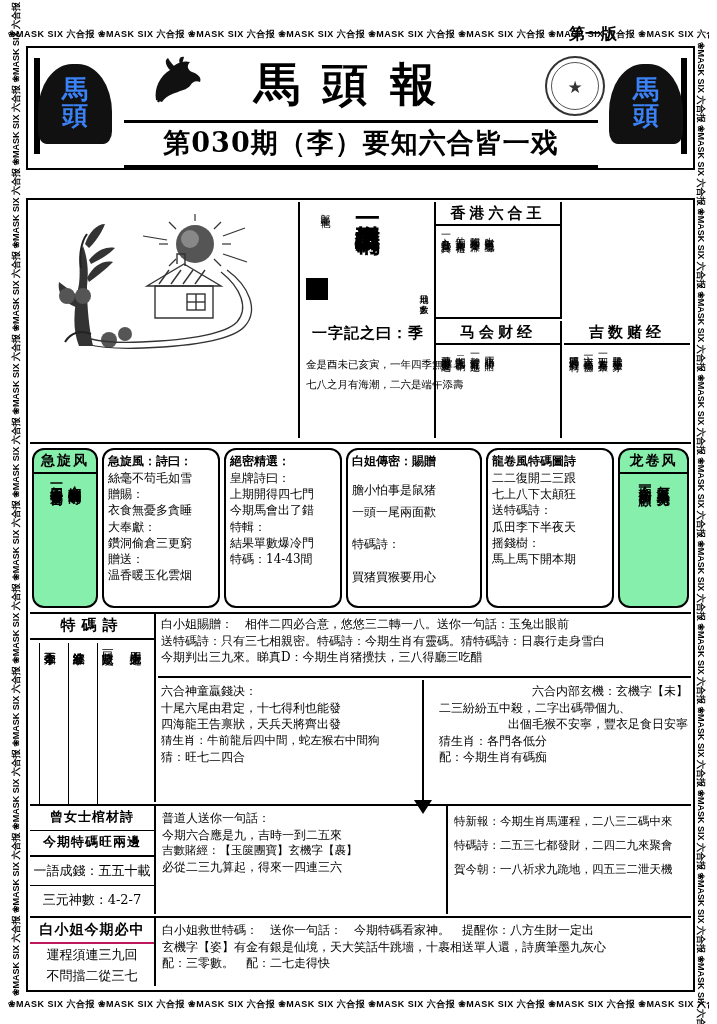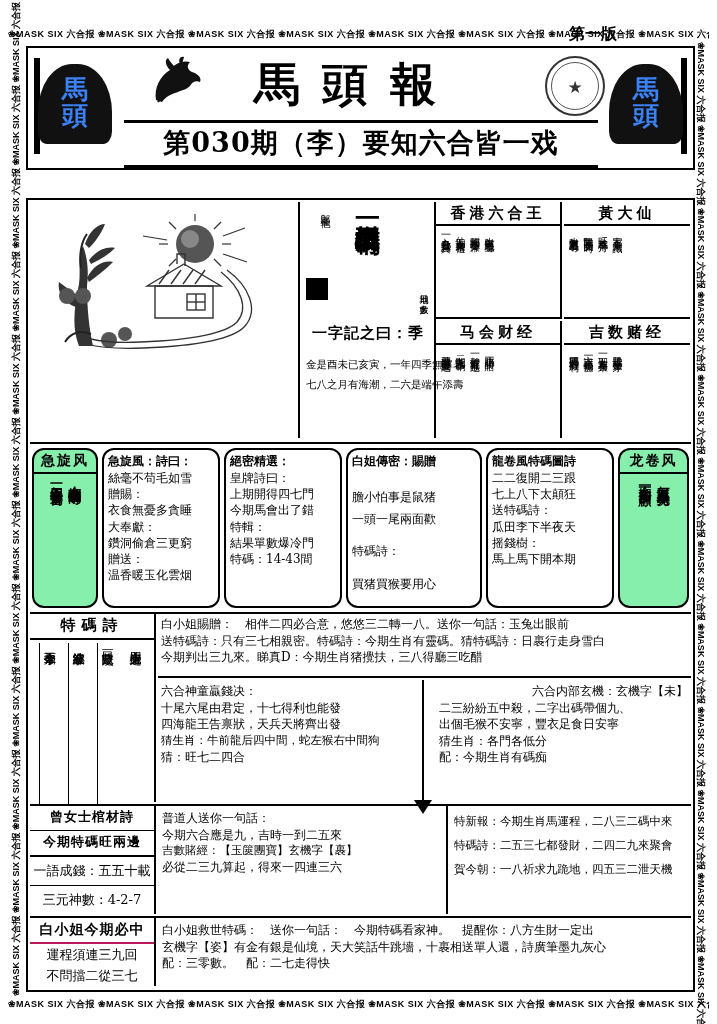--- a/index.html
+++ b/index.html
@@ -277,29 +277,20 @@
       <div class="panels">
         <div class="panel p1">
           <div class="panel-title">香港六合王</div>
           <div class="panel-body">
             <span class="ln">生財有道地上尋</span>
             <span class="ln">梅開寒冬雪來伴</span>
             <span class="ln">仙女玉女來智禮</span>
             <span class="ln">一九合數是歸真</span>
           </div>
         </div>
-        <div class="panel p2">
-          <div class="panel-title">黃大仙</div>
-          <div class="panel-body">
-            <span class="ln">家有三户人未識</span>
-            <span class="ln">旺木成林十二月</span>
-            <span class="ln">艷陽高照女天時</span>
-            <span class="ln">生財之道不易尋</span>
-          </div>
-        </div>
         <div class="panel p3">
           <div class="panel-title">马会财经</div>
           <div class="panel-body">
             <span class="ln">小賭小勝一賠一</span>
             <span class="ln">一聲趕究百獸進</span>
             <span class="ln">二九開出三十碼</span>
             <span class="ln">携惡掘市挺刺進</span>
           </div>
         </div>
         <div class="panel p4">
@@ -348,21 +339,21 @@
         <div class="rb-line">皇牌詩曰：</div>
         <div class="rb-line">上期開得四七門</div>
         <div class="rb-line">今期馬會出了錯</div>
         <div class="rb-line">特輯：</div>
         <div class="rb-line">結果單數爆冷門</div>
         <div class="rb-line">特碼：14-43間</div>
       </div>
 
       <div class="rbox" style="left:316px;width:136px;">
         <div class="rb-title">白姐傳密：賜贈</div>
-        <div class="rb-line" style="margin-top:19px;">膽小怕事是鼠猪</div>
+        <div class="rb-line" style="margin-top:12px;">膽小怕事是鼠猪</div>
         <div class="rb-line" style="margin-top:6px;">一頭一尾兩面歡</div>
         <div class="rb-line" style="margin-top:16px;">特碼詩：</div>
         <div class="rb-line" style="margin-top:16px;">買猪買猴要用心</div>
       </div>
 
       <div class="rbox" style="left:456px;width:128px;">
         <div class="rb-title">龍卷風特碼圖詩</div>
         <div class="rb-line">二二復開二三跟</div>
         <div class="rb-line">七上八下太顛狂</div>
         <div class="rb-line">送特碼詩：</div>
@@ -401,21 +392,21 @@
         <div class="tl">六合神童贏錢决：</div>
         <div class="tl">十尾六尾由君定，十七得利也能發</div>
         <div class="tl">四海龍王告禀狀，天兵天將齊出發</div>
         <div class="tl sm">猜生肖：牛前龍后四中間，蛇左猴右中間狗</div>
         <div class="tl">猜：旺七二四合</div>
       </div>
 
       <div class="midbot-r">
         <div class="tl" style="padding-left:20px;text-align:right;">六合内部玄機：玄機字【未】</div>
         <div class="tl" style="padding-left:10px;">二三紛紛五中殺，二字出碼帶個九、</div>
-        <div class="tl" style="padding-left:10px;">出個毛猴不安寧，豐衣足食日安寧</div>
+        <div class="tl" style="padding-left:10px;text-align:right;">出個毛猴不安寧，豐衣足食日安寧</div>
         <div class="tl" style="padding-left:10px;">猜生肖：各門各低分</div>
         <div class="tl" style="padding-left:10px;">配：今期生肖有碼痴</div>
       </div>
     </div>
 
     <div class="row4">
       <div class="zeng">
         <div class="zeng-t1">曾女士棺材詩</div>
         <div class="zeng-t2">今期特碼旺兩邊</div>
         <div class="zeng-l b">一語成錢：五五十載</div>

